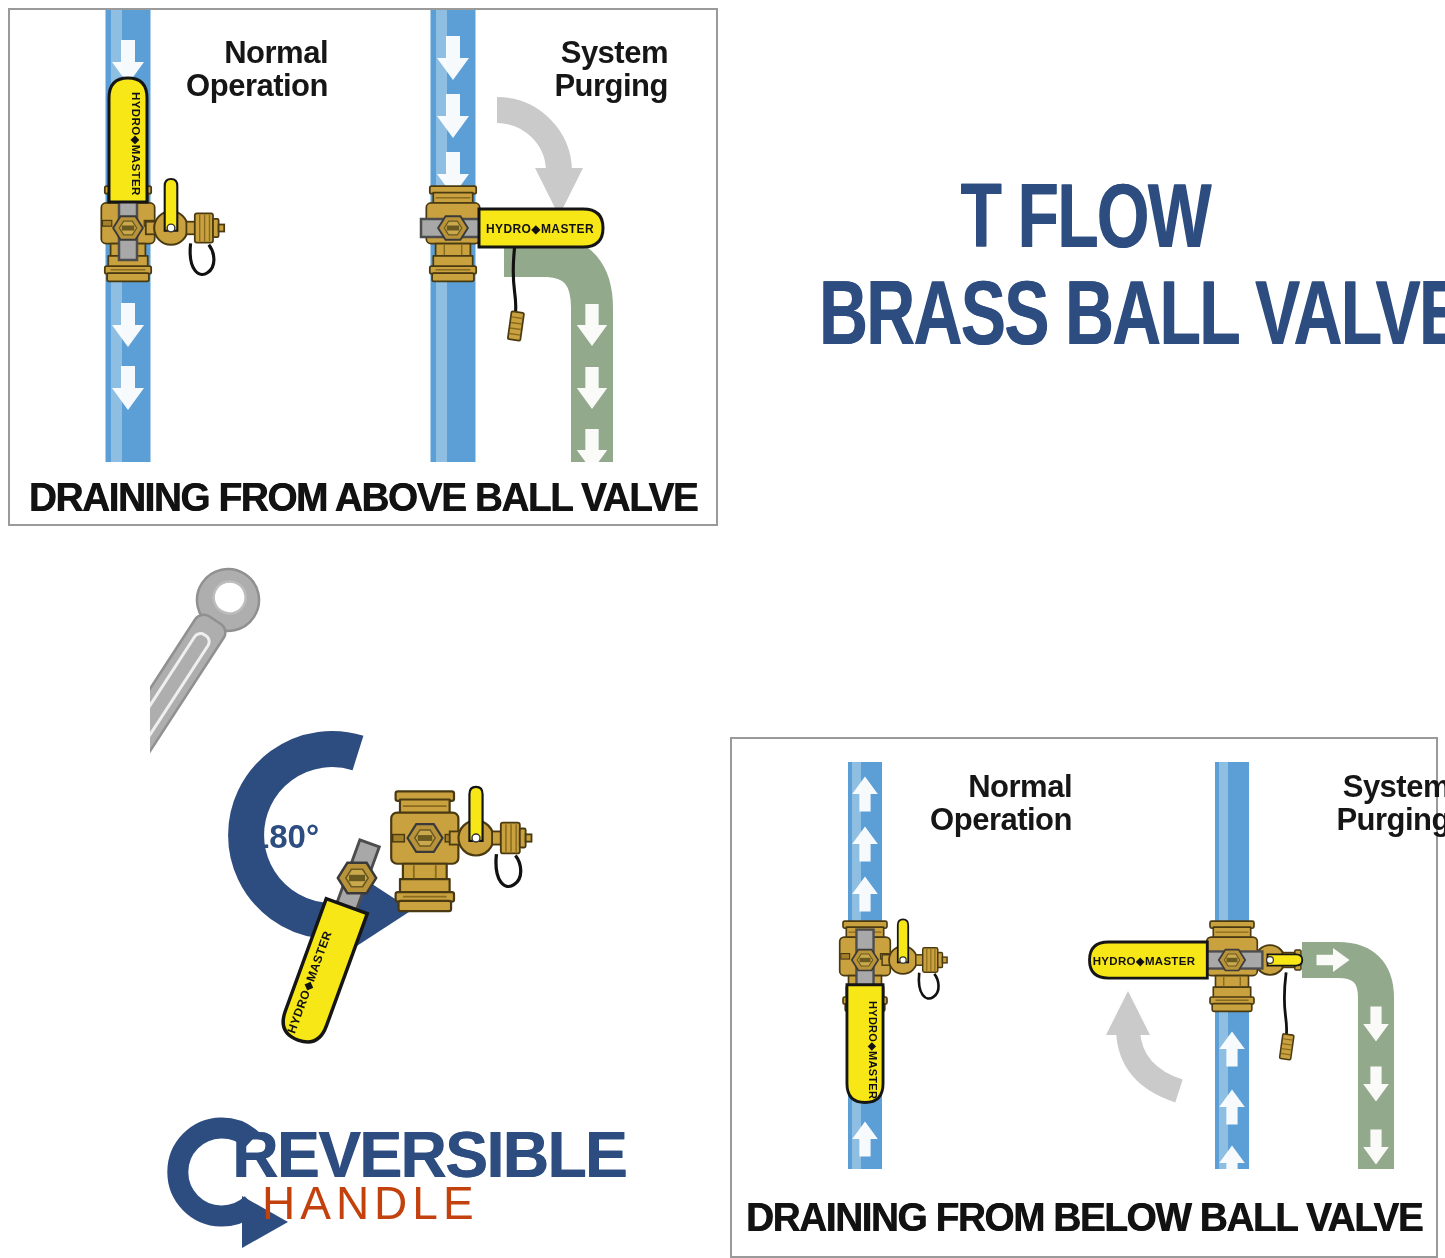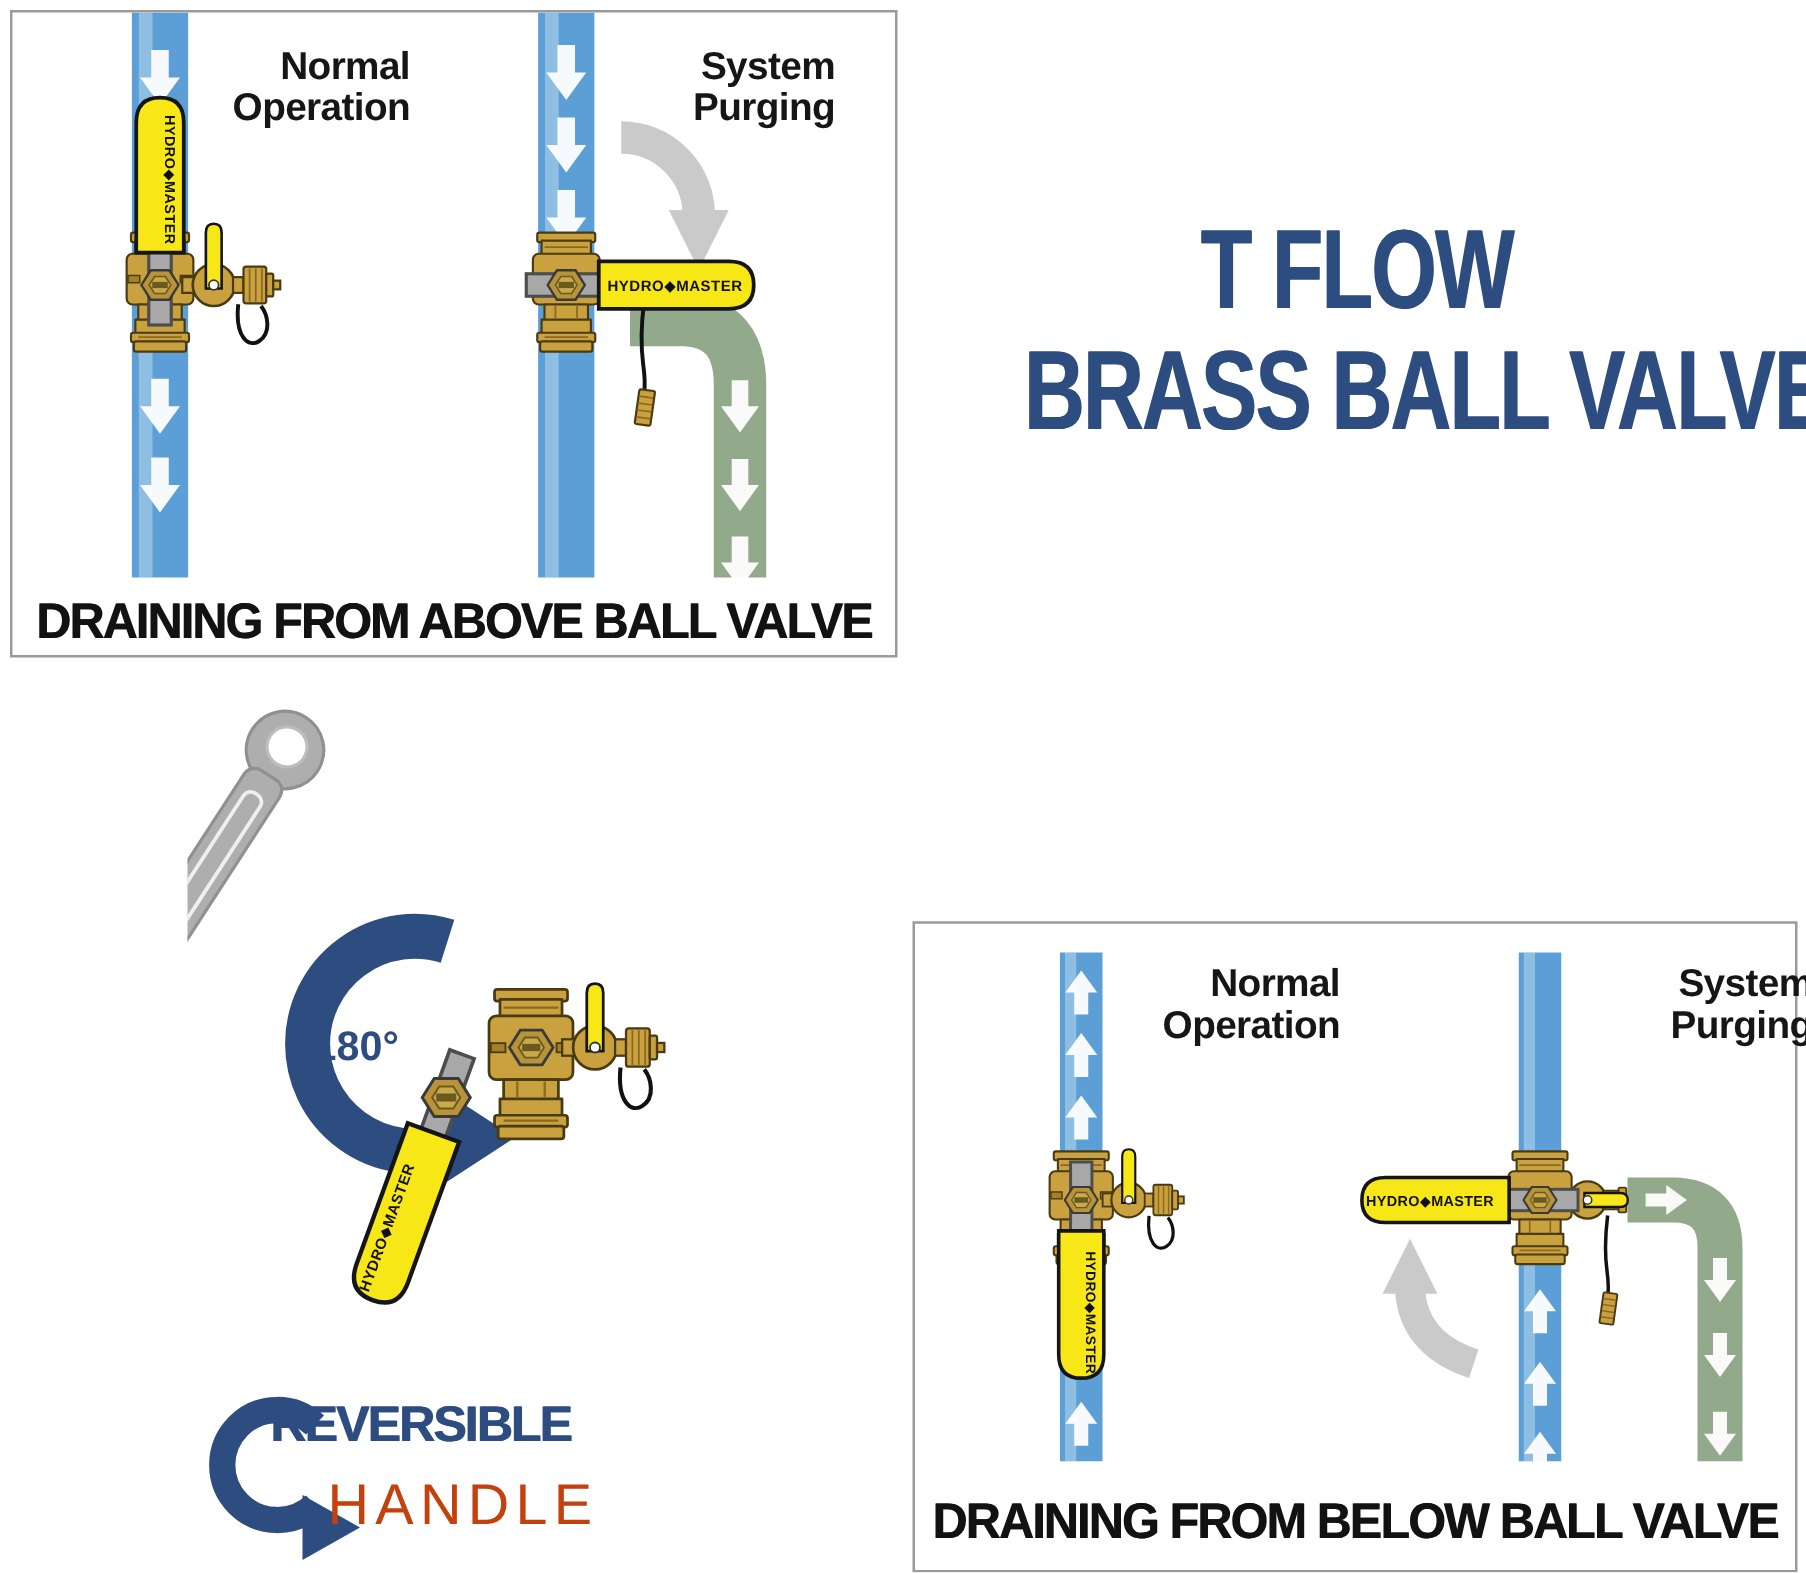--- a/index.html
+++ b/index.html
@@ -11,21 +11,21 @@
   .panel-b{left:730px;top:737px;width:704px;height:517px;}
   .diagram-label{position:absolute;text-align:right;color:#161616;font-weight:700;
                  font-size:31px;line-height:33px;letter-spacing:-0.5px;}
   .caption{position:absolute;left:0;right:0;text-align:center;color:#121212;font-weight:700;
            font-size:40px;letter-spacing:-1.5px;transform:scaleX(0.97);white-space:nowrap;
            text-shadow:0.6px 0 0 currentColor;}
   .title{position:absolute;left:730px;top:168px;width:710px;text-align:center;color:#2d4d80;
          font-weight:700;font-size:90px;line-height:97px;letter-spacing:-2px;
          transform:scaleX(0.75);transform-origin:50% 0;white-space:nowrap;
          text-shadow:1px 0 0 currentColor;}
-  .rev1{position:absolute;left:216px;top:1118px;color:#2d4d80;font-weight:700;font-size:40px;
+  .rev1{position:absolute;left:232px;top:1118px;color:#2d4d80;font-weight:700;font-size:64px;
         letter-spacing:-1.5px;text-shadow:0.8px 0 0 currentColor;white-space:nowrap;}
   .rev2{position:absolute;left:262px;top:1176px;color:#c2410c;font-weight:400;font-size:46px;
         letter-spacing:5px;white-space:nowrap;}
   .mid-art{position:absolute;left:150px;top:552px;}
   .rev-arrow{position:absolute;left:160px;top:1098px;}
   text.hm{font-family:"Liberation Sans","DejaVu Sans",sans-serif;font-weight:700;fill:#111;}
   text.deg{font-family:"Liberation Sans",sans-serif;font-weight:700;fill:#2d4d80;font-size:33px;}
 </style>
 </head>
 <body>

